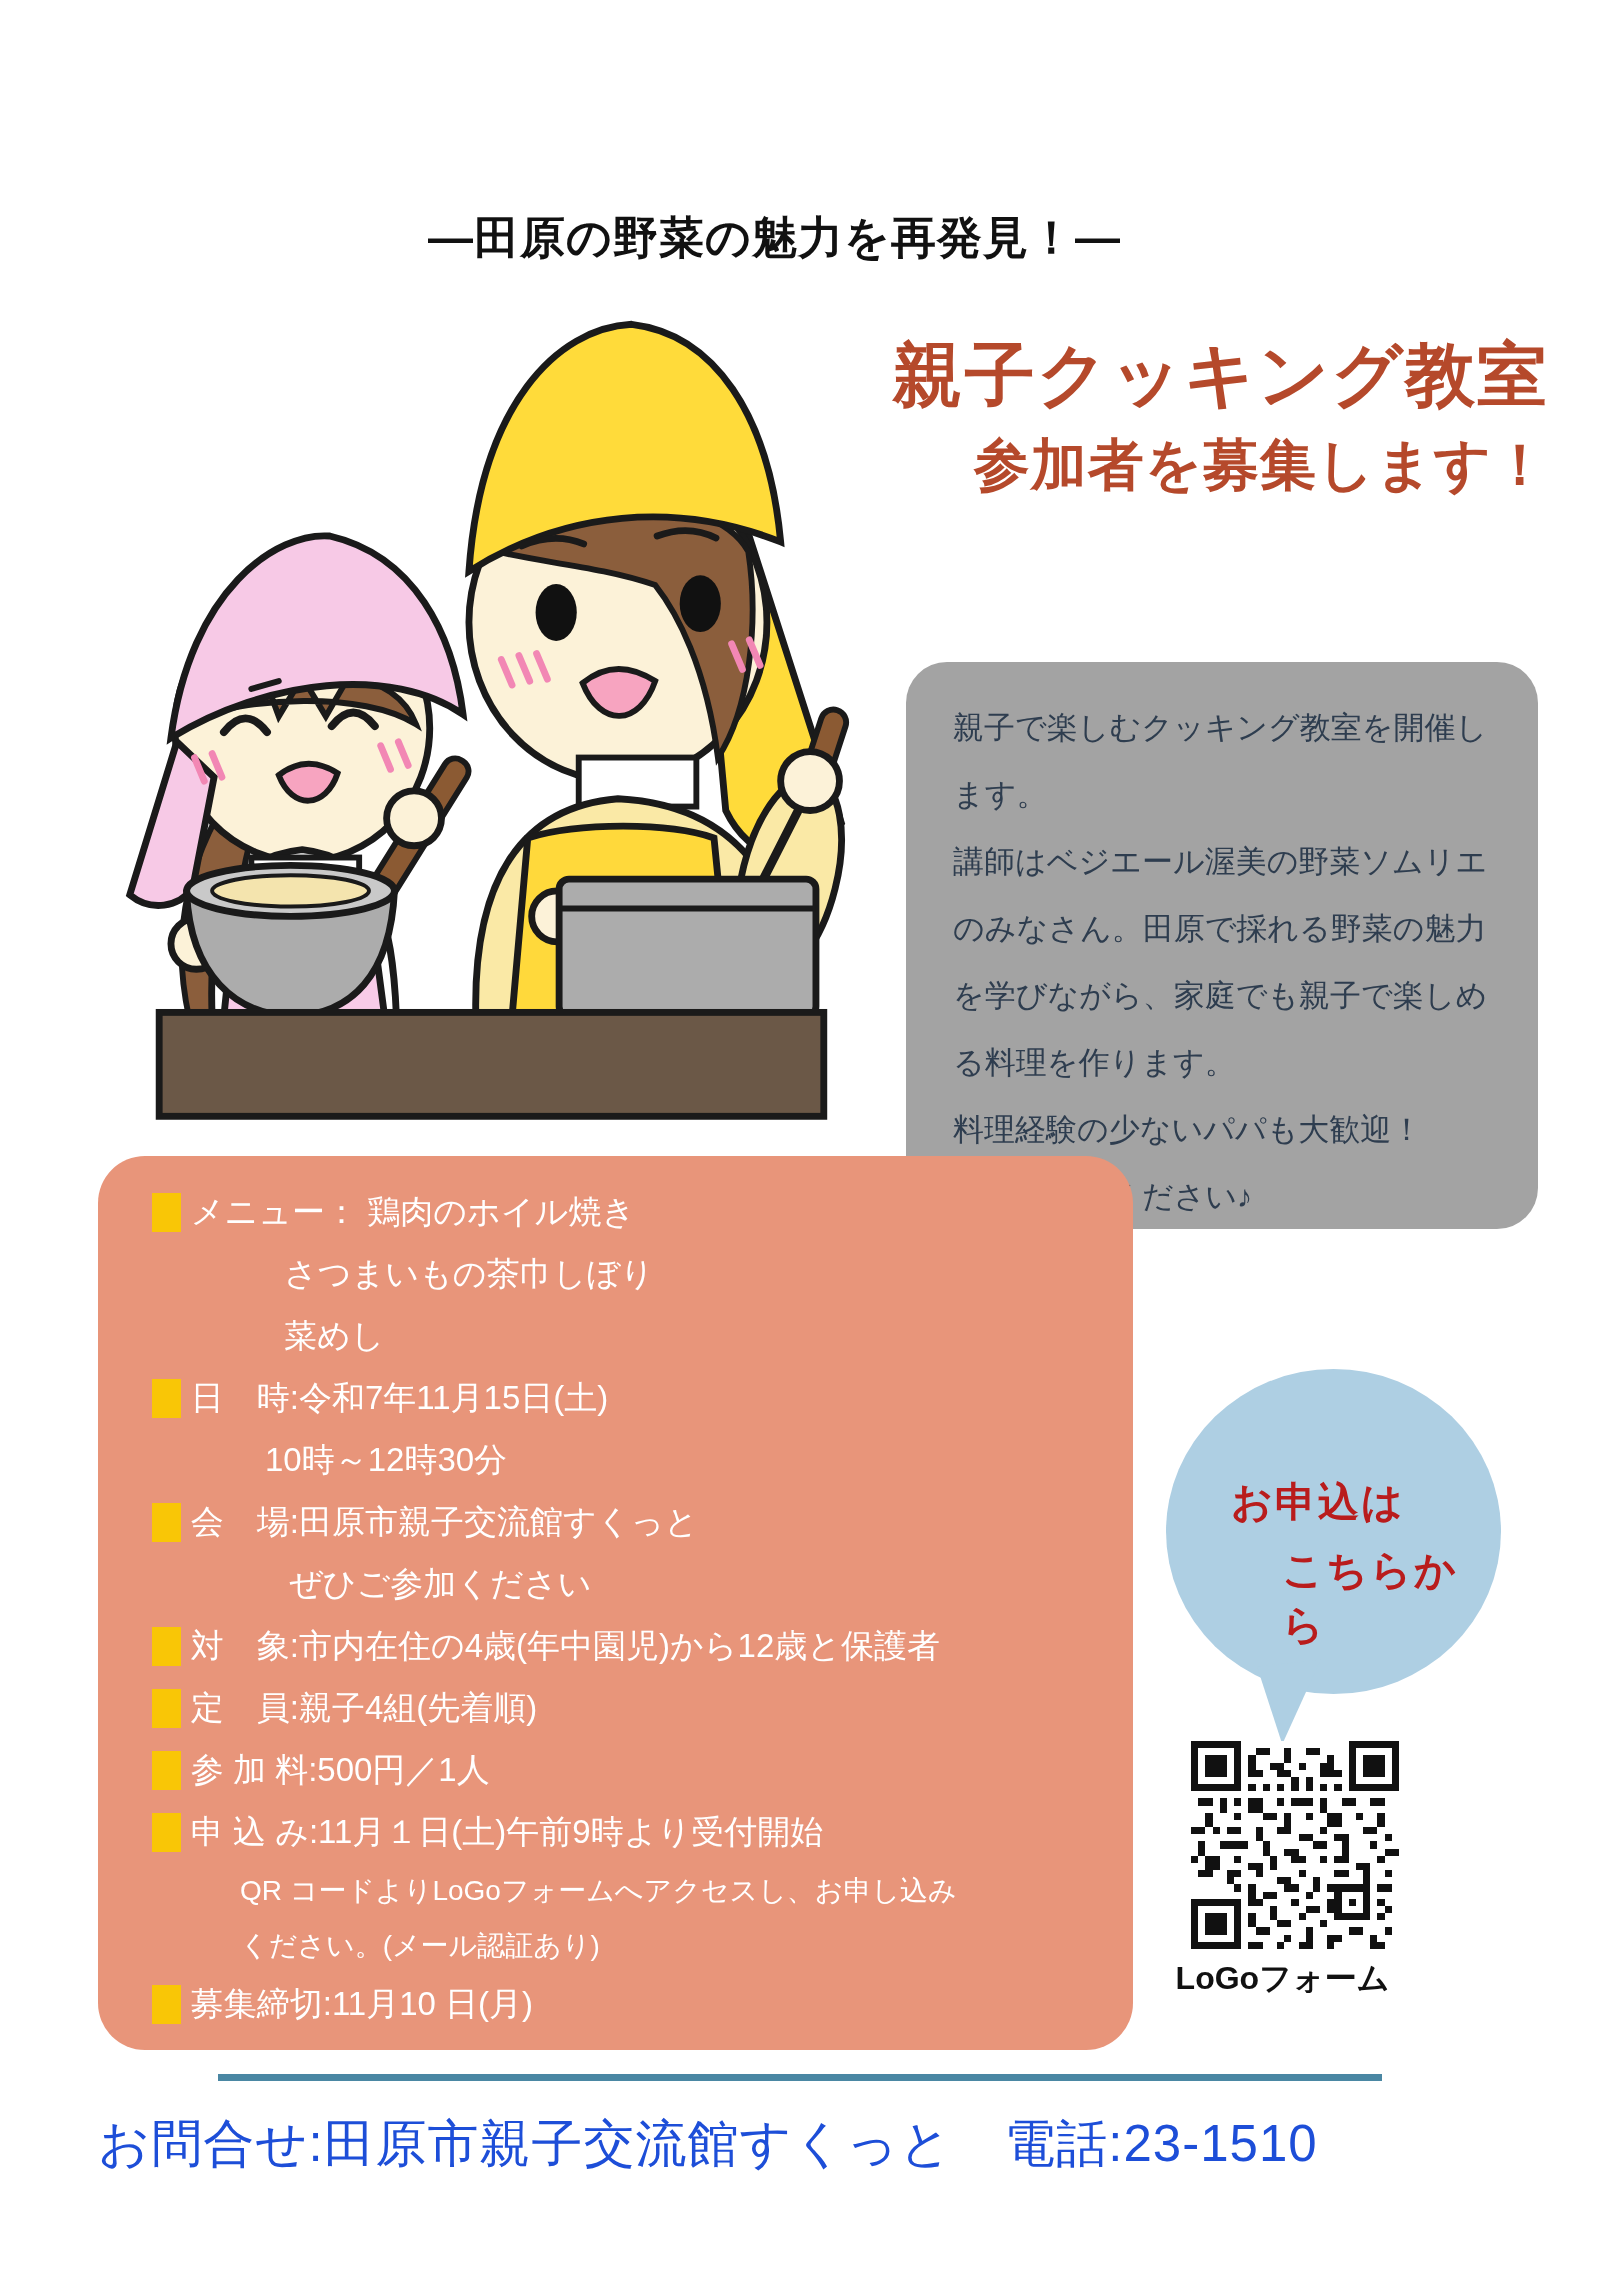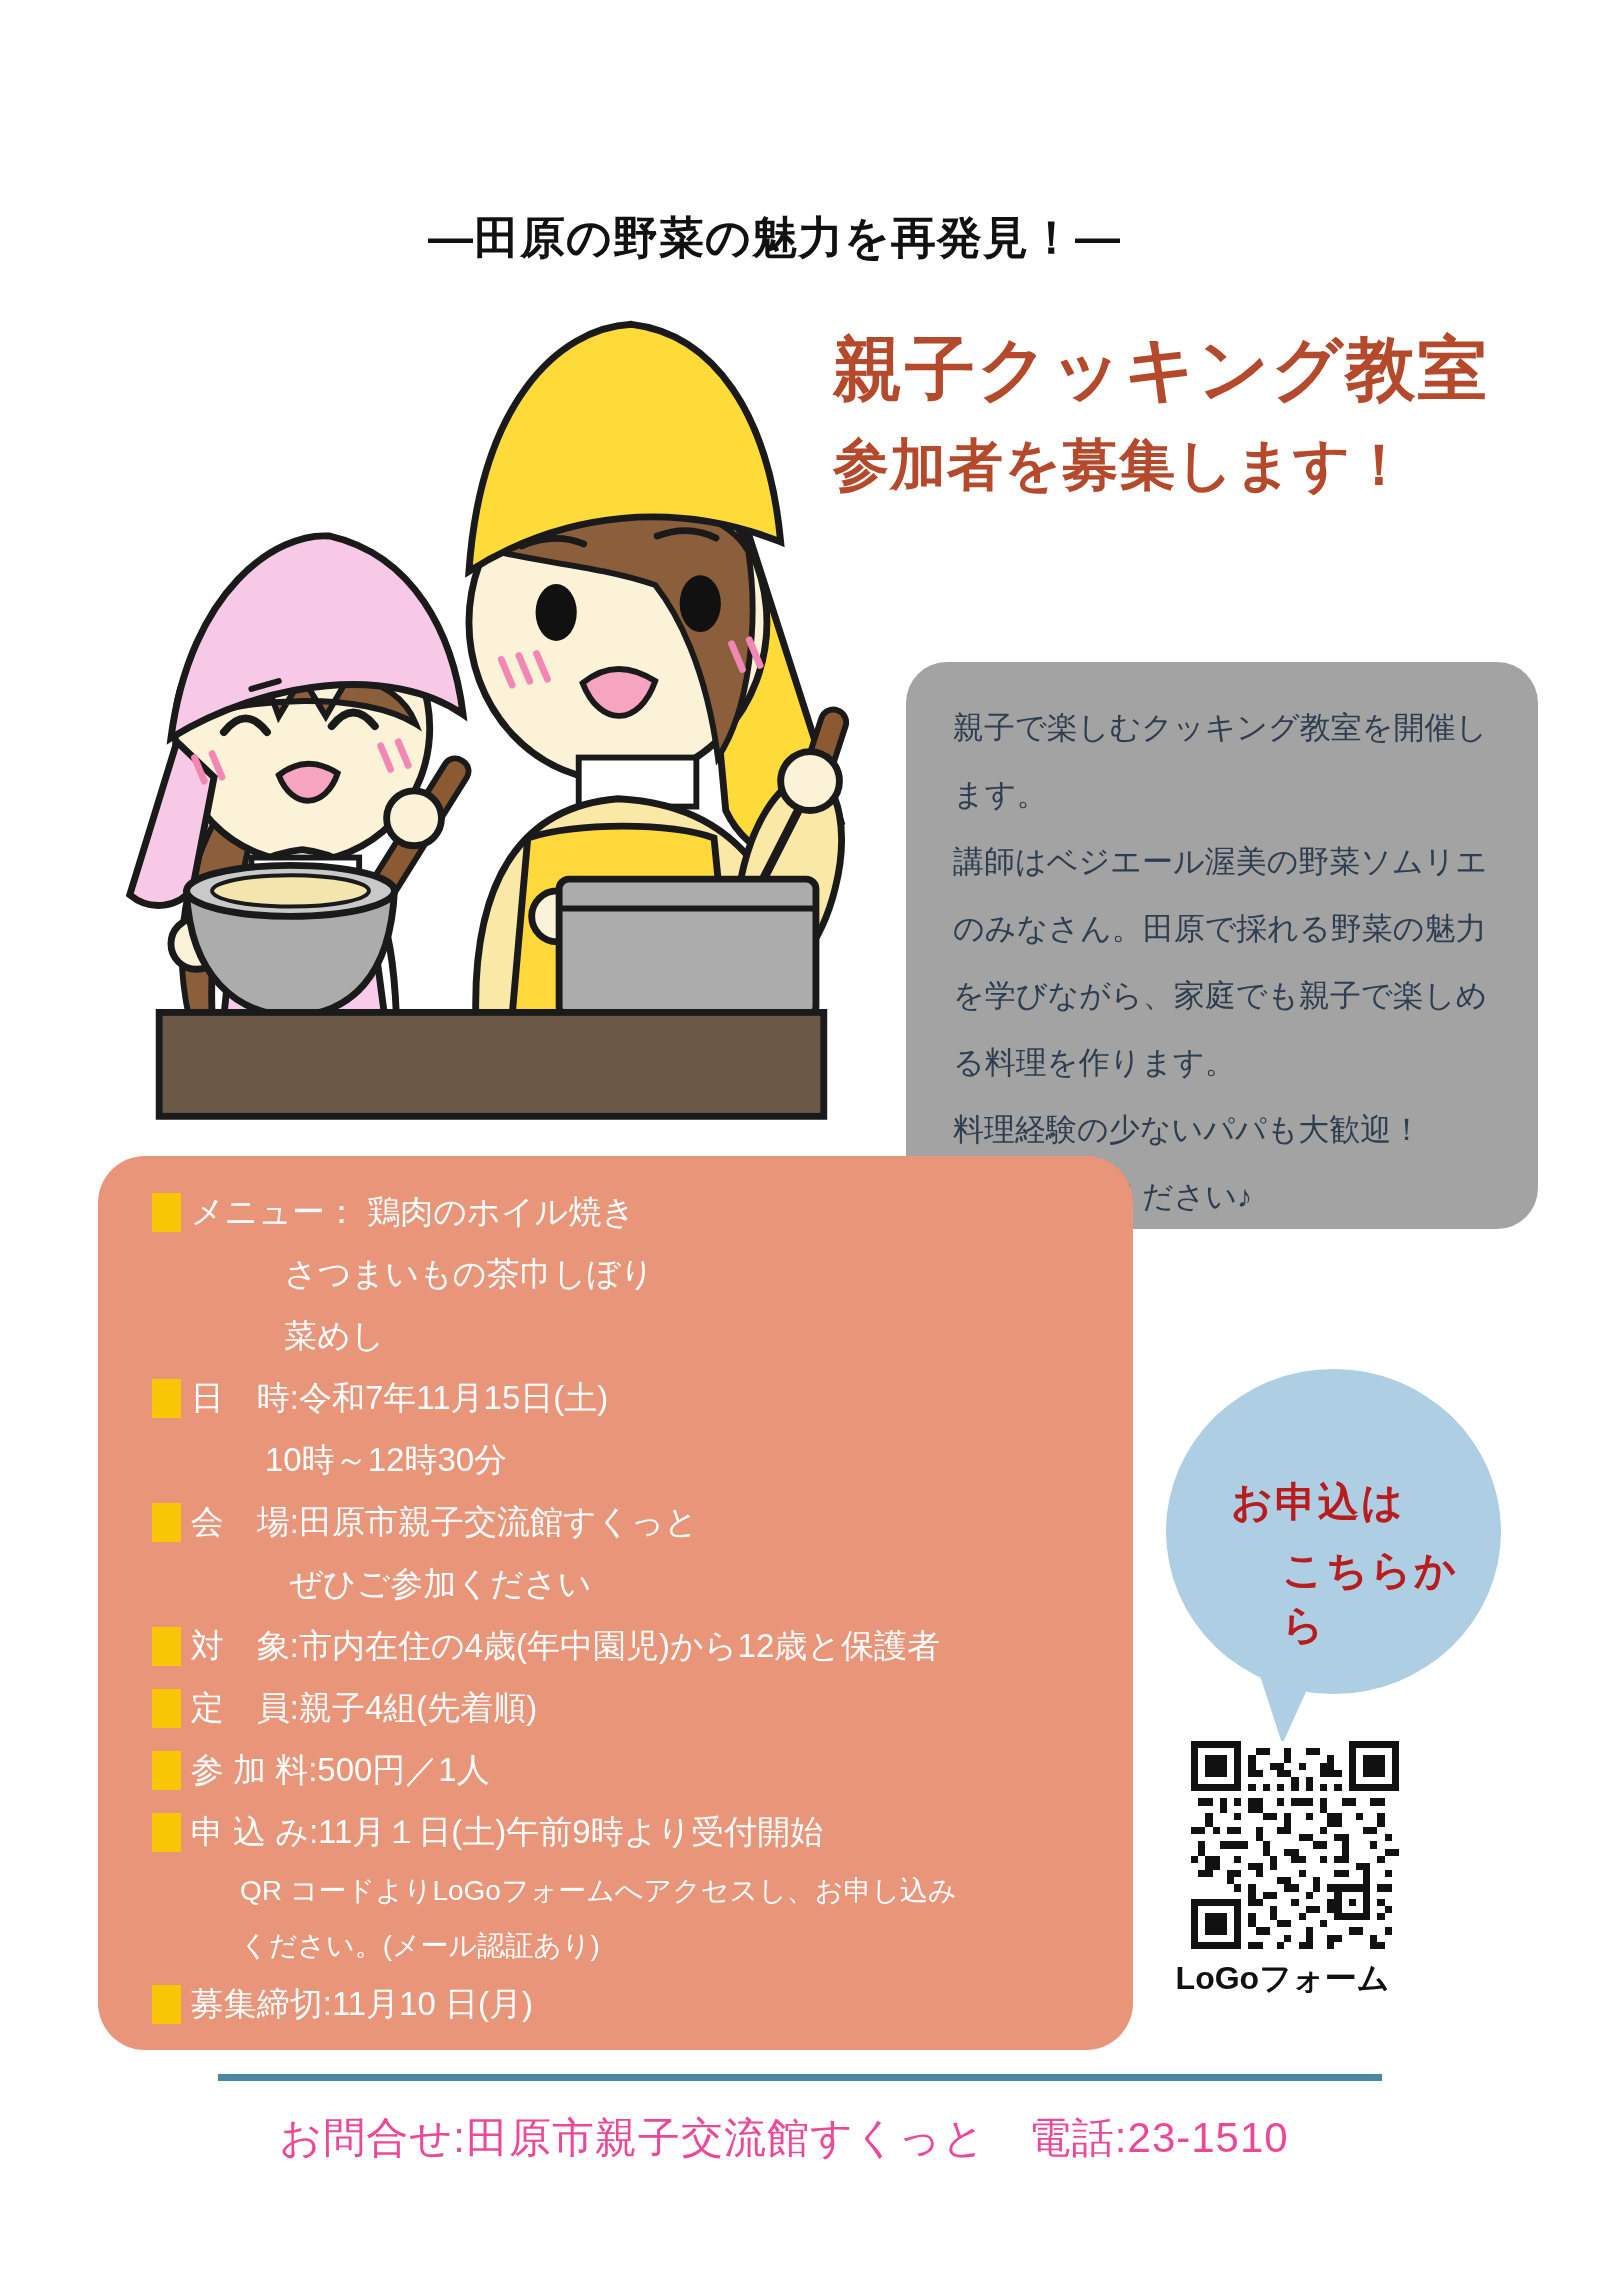--- a/index.html
+++ b/index.html
@@ -4,21 +4,21 @@
 <style>
   html,body{margin:0;padding:0;background:#ffffff;}
   #page{position:relative;width:1619px;height:2276px;background:#ffffff;overflow:hidden;
         font-family:"Liberation Sans","DejaVu Sans",sans-serif;margin-top:24px;}
 
   
   .top-title{position:absolute;left:0;top:184px;width:1549px;text-align:center;
              font-size:45px;font-weight:600;color:#111;letter-spacing:1px;}
 
   
-  .main-title{position:absolute;left:833px;top:316px;width:716px;text-align:left;color:#b5492b;font-family:Liberation Mono, monospace;}
+  .main-title{position:absolute;left:833px;top:316px;width:716px;text-align:right;color:#b5492b;}
   .main-title .l1{font-size:70px;font-weight:bold;letter-spacing:2px;line-height:1.0;}
   .main-title .l2{font-size:56px;font-weight:bold;margin-top:17.6px;letter-spacing:1px;}
 
   
   .intro-box{position:absolute;left:906px;top:638px;width:632px;height:567px;
              background:#a3a3a3;border-radius:41px;box-sizing:border-box;
              padding:33px 29px 0 47px;}
   .intro-box .txt{font-size:31px;line-height:2.16;color:#2e3d4f;white-space:pre-line;}
 
   
@@ -41,22 +41,22 @@
                border-top:80px solid #aecfe3;border-left:17.6px solid transparent;
                border-right:47px solid transparent;transform:rotate(-6deg);}
 
   
   .qr{position:absolute;left:1191px;top:1717px;width:208px;height:208px;}
   .qr-label{position:absolute;left:1115px;top:1933px;width:335px;text-align:center;
             font-size:32px;font-weight:bold;color:#111;}
 
   
   .divider{position:absolute;left:218px;top:2050px;width:1164px;height:6.9px;background:#4a87a3;}
-  .contact{position:absolute;left:98px;top:2086px;width:1372px;text-align:center;
-           font-size:42px;color:#ec4899;letter-spacing:1px;}
+  .contact{position:absolute;left:98px;top:2086px;width:1372px;
+           font-size:51px;color:#1d4ed8;letter-spacing:1px;}
 
   
   .illust{position:absolute;left:69px;top:265px;width:794px;height:843px;}
 </style>
 </head>
 <body>
 
 <div id="page">
 
   <div class="top-title">―田原の野菜の魅力を再発見！―</div>

